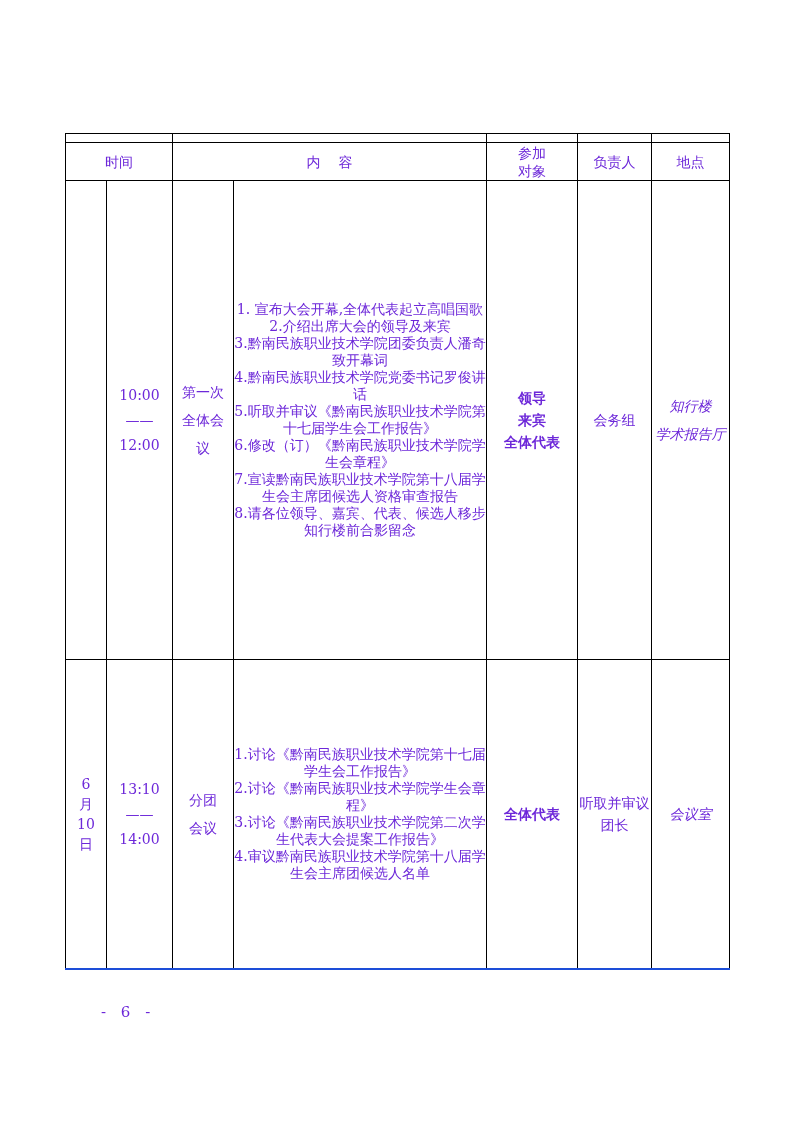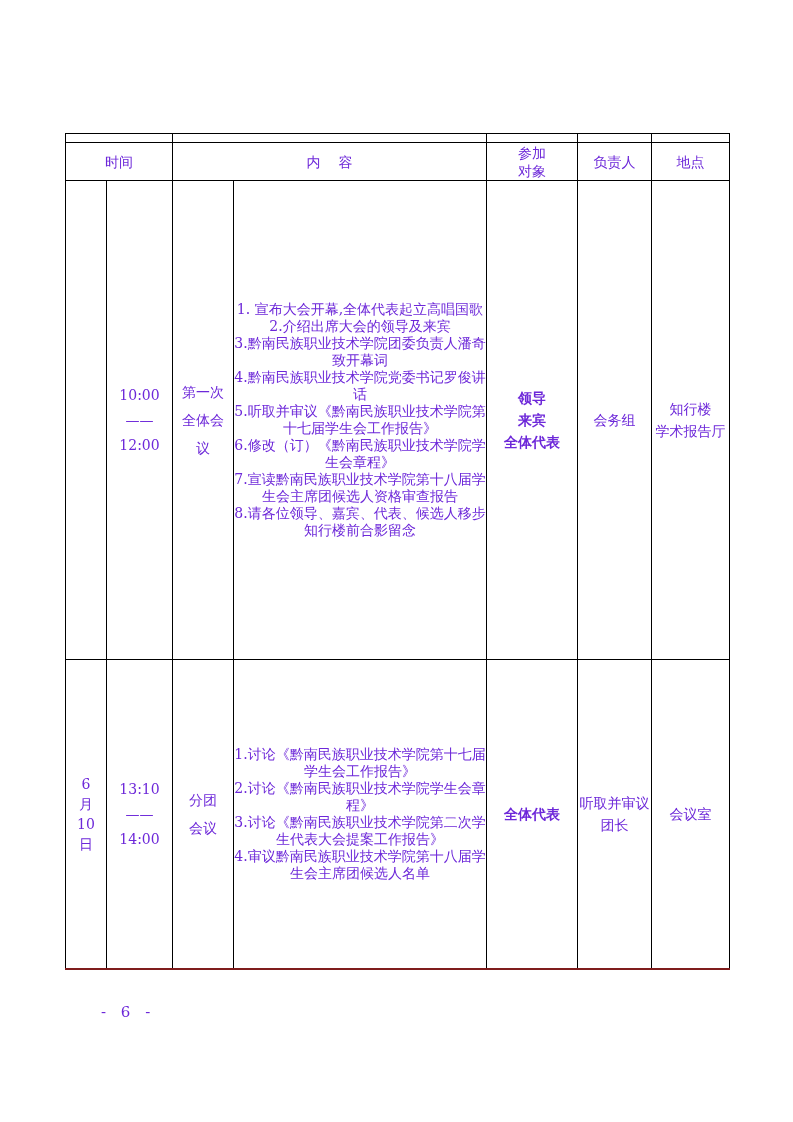--- a/index.html
+++ b/index.html
@@ -28,29 +28,29 @@
     border: 1px solid #000000;
     padding: 0;
     font-size: 14px;
     vertical-align: middle;
     text-align: center;
     overflow: hidden;
   }
   tr.strip-row td { height: 8px; }
   tr.header-row td { height: 37px; line-height: 18px; }
   tr.body-row-1 td { height: 478px; }
-  tr.body-row-2 td { height: 308px; border-bottom: 2px solid #7f1d1d; }
+  tr.body-row-2 td { height: 308px; border-bottom: 2px solid #1d4ed8; }
 
   .lines { white-space: pre-line; }
   .date-cell   { line-height: 20px; }
   .time-cell   { line-height: 25px; }
   .session-cell{ line-height: 28px; border-radius: 20px; }
   .part-cell   { line-height: 22px; font-weight: bold; }
   .org-cell    { line-height: 22px; }
-  .loc-cell    { line-height: 22px; }
+  .loc-cell    { line-height: 28px; font-style: italic; }
   .content-cell {
     text-align: left;
     line-height: 17px;
     padding: 0 7px;
     white-space: pre-line;
   }
   .hdr-content { white-space: pre; }
   .hdr-part { line-height: 19px; }
 
   .page-number {

